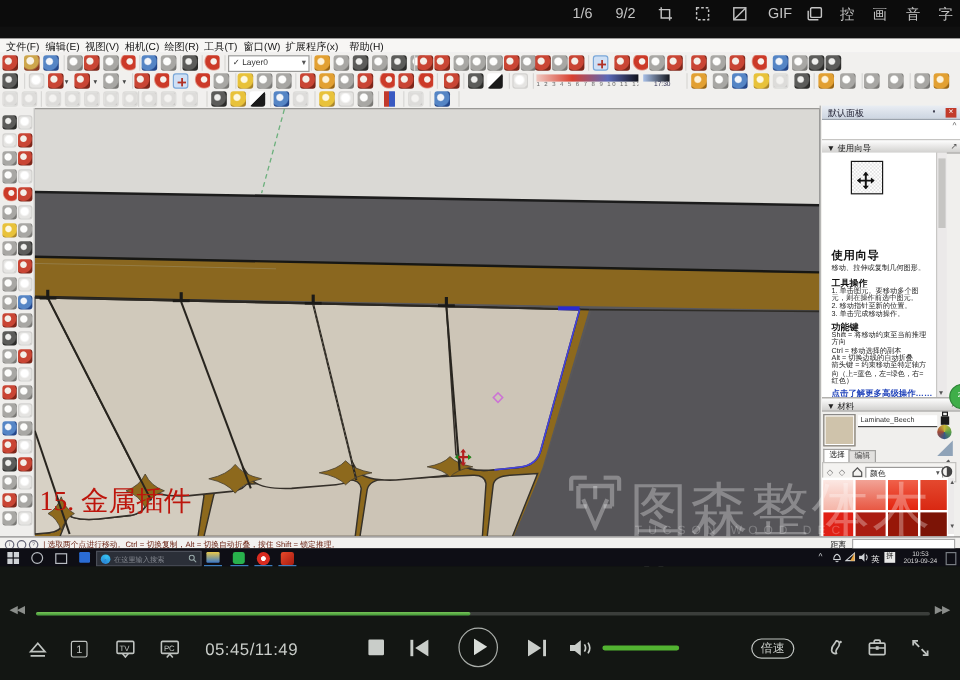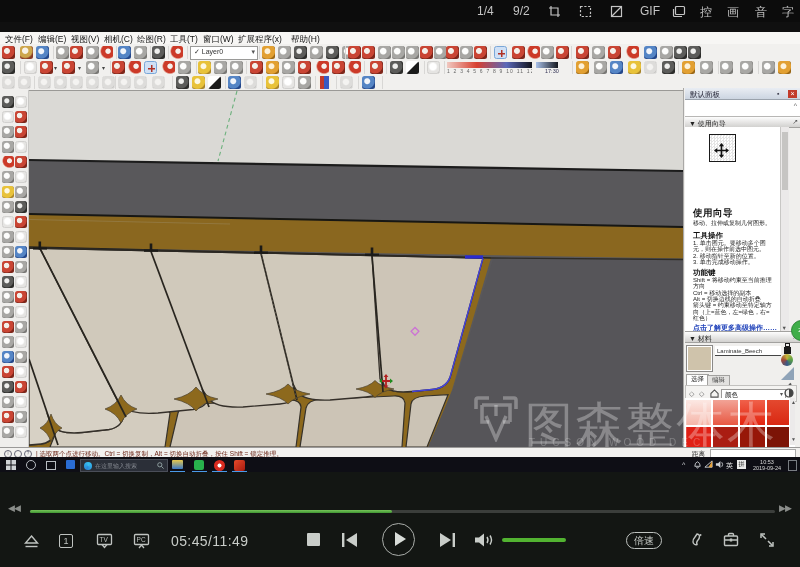--- a/index.html
+++ b/index.html
@@ -37,21 +37,21 @@
   #leftpal{left:0;top:90px;width:29px;height:357px;background:#efeeec;border-right:1px solid #c9c8c6;box-sizing:border-box;}
   #rightpanel{left:683px;top:88px;width:117px;height:359px;background:#f0efed;border-left:1px solid #a9a8a6;box-sizing:border-box;}
   #statusbar{left:0;top:447px;width:800px;height:10px;background:#f2f1ef;border-top:1px solid #9a9998;box-sizing:border-box;}
   #taskbar{left:0;top:457px;width:800px;height:15px;background:#0e0e15;}
   #player{left:0;top:472px;width:800px;height:95px;background:#131613;}
 </style>
 </head>
 <body>
 <div id="stage">
   <div class="abs" id="topbar">
-    <span style="left:477px;">1/4</span>
+    <span style="left:477px;">1/6</span>
       <span style="left:513px;">9/2</span>
     <svg class="abs" style="left:548px;top:5px;" width="13" height="13" viewBox="0 0 13 13" fill="none" stroke="#c4c4c4" stroke-width="1.2">
         <path d="M3,1 V10 H12"></path>
         <path d="M1,3 H10 V12"></path>
       </svg>
     <svg class="abs" style="left:579px;top:5px;" width="13" height="13" viewBox="0 0 13 13" fill="none" stroke="#c4c4c4" stroke-width="1.2" stroke-dasharray="2.2,1.6">
         <rect x="1.5" y="1.5" width="10" height="10"></rect>
       </svg>
     <svg class="abs" style="left:610px;top:5px;" width="13" height="13" viewBox="0 0 13 13" fill="none" stroke="#c4c4c4" stroke-width="1.2">
         <rect x="1.5" y="1.5" width="10" height="10"></rect>
@@ -429,20 +429,21 @@
   <div style="position:absolute;left:28px;top:29px;width:25px;height:25px;background:#aa1d12;"></div>
   <div style="position:absolute;left:55px;top:29px;width:25px;height:25px;background:#971708;"></div>
   <div style="position:absolute;left:82px;top:29px;width:22px;height:25px;background:#7c1406;"></div>
   <div style="position:absolute;left:105px;top:0px;width:5px;height:47px;background:#eceaea;"></div>
   <span style="position:absolute;left:106px;top:1px;font-size:5px;color:#555;">▲</span>
   <span style="position:absolute;left:106px;top:38px;font-size:5px;color:#555;">▼</span>
 </div>
 <div style="position:absolute;left:107px;top:232px;width:19px;height:19px;border-radius:50%;background:#3fae49;border:1px solid #2d8436;color:#fff;font-size:6px;text-align:center;line-height:19px;">29</div>
 
   </div>
+  <div class="abs" style="left:33px;top:402px;font-size:23px;color:#bd150c;font-family:'Liberation Serif',serif;">15. 金属插件</div>
   <div class="abs" id="watermark" style="left:474px;top:393px;width:340px;height:62px;">
 
 <svg style="position:absolute;left:0px;top:3px;" width="44" height="46" viewBox="0 0 44 46" fill="none" stroke="rgba(255,255,255,0.30)" stroke-width="3.6">
   <path d="M2,13 V4 a2,2 0 0 1 2,-2 H15 M29,2 H40 a2,2 0 0 1 2,2 V13"></path>
   <path d="M8,9 H36 V26 M36,26 L29,26 M8,9 V26 L15,26"></path>
   <path d="M12,20 L22,43 L32,20" stroke-width="3.4"></path>
   <path d="M22,9 V20" stroke-width="3.4"></path>
 </svg>
 <div style="position:absolute;left:51px;top:0px;font-size:48px;color:rgba(255,255,255,0.30);letter-spacing:2.5px;font-family:'Liberation Sans',sans-serif;">图森整体木作</div>
 <div style="position:absolute;left:55px;top:44px;font-size:10px;color:rgba(255,255,255,0.24);letter-spacing:5px;">TUCSON WOOD DEC</div>

